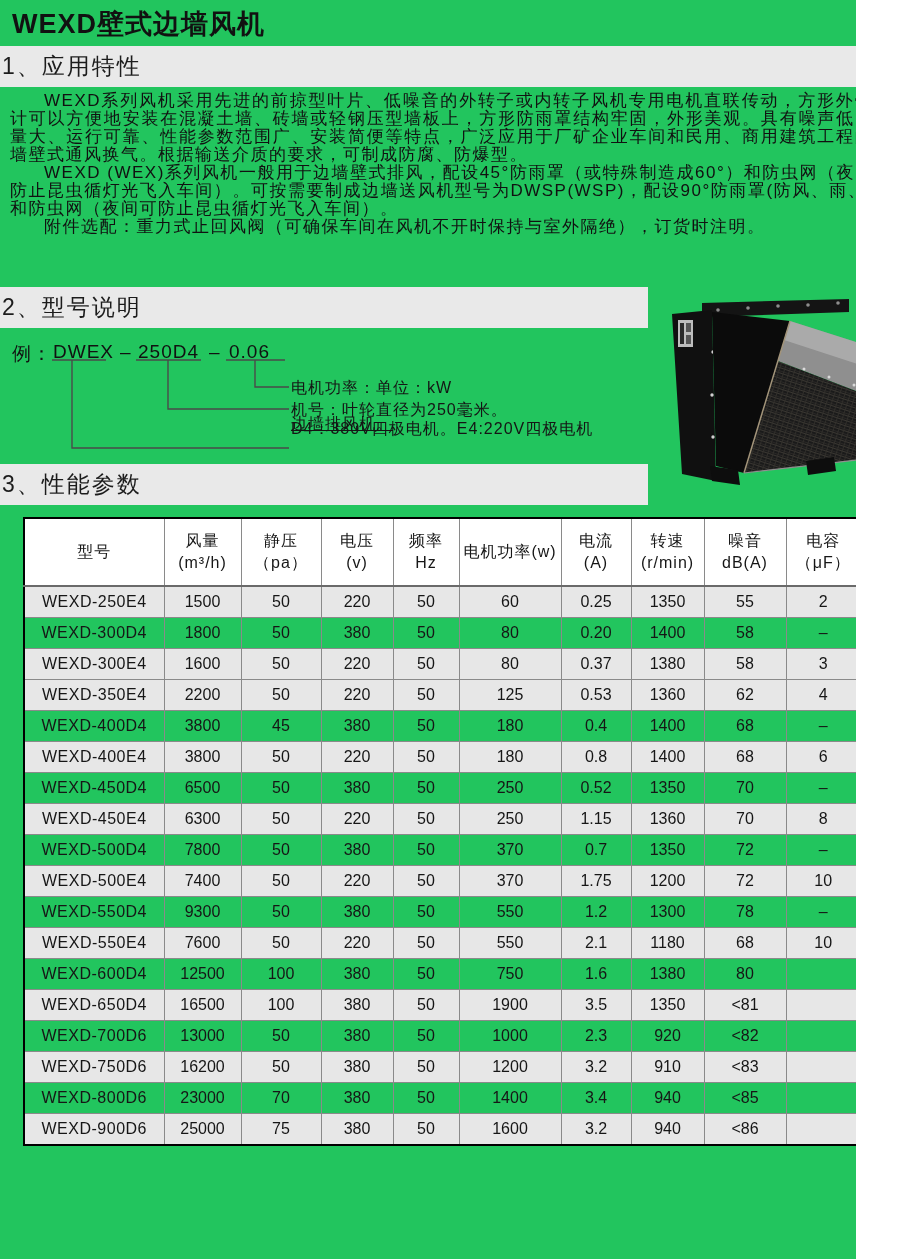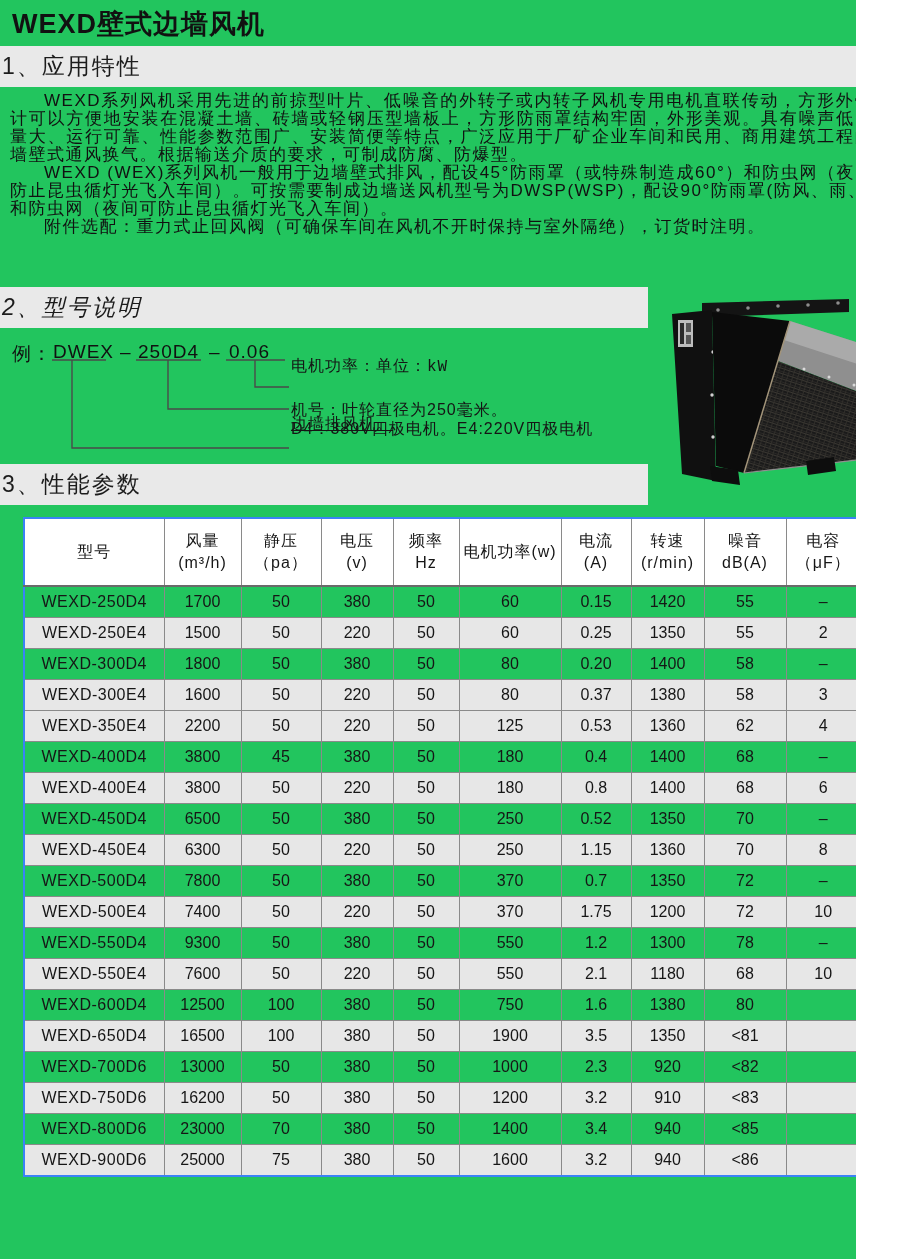--- a/index.html
+++ b/index.html
@@ -2,35 +2,35 @@
 <html><head>
 <meta charset="utf-8">
 <style>
   html,body{margin:0;padding:0;background:#fff;}
   #page{position:relative;width:856px;height:1259px;background:#22c55e;overflow:hidden;
         font-family:"Liberation Sans","DejaVu Sans",sans-serif;color:#1a1a1a;}
   .doc-title{position:absolute;left:12px;top:6px;font-size:27px;font-weight:bold;letter-spacing:1px;color:#111;}
   .sec-bar{position:absolute;left:0;height:41px;background:#e9e9e9;}
   .sec-bar .sec-label{font-size:23px;line-height:41px;padding-left:2px;letter-spacing:2px;color:#1c1c1c;}
   #bar1{top:46px;width:900px;}
-  #bar2{top:287px;width:648px;font-style:italic;}
+  #bar2{top:287px;width:648px;}
   #bar3{top:464px;width:648px;}
   .paras{position:absolute;left:10px;top:92px;width:882px;font-size:17px;line-height:18px;
          letter-spacing:1.5px;text-align:justify;color:#111;}
   .paras p{margin:0;text-indent:2em;}
   .model-seg{position:absolute;top:341px;font-size:19px;font-weight:500;letter-spacing:1px;color:#111;}
   .dia-label{position:absolute;font-size:16px;letter-spacing:1px;color:#151515;white-space:nowrap;}
   #diagram-svg{position:absolute;left:40px;top:357px;}
   #product-photo{position:absolute;left:656px;top:288px;}
   
   #perf-table{position:absolute;left:23px;top:517px;border-collapse:collapse;table-layout:fixed;width:837px;
               font-size:16px;color:#161616;}
   #perf-table th,#perf-table td{border:1px solid #8a8a8a;text-align:center;vertical-align:middle;
               padding:0;overflow:hidden;}
-  #perf-table{border:2px solid #3b82f6;}
+  #perf-table{border:2px solid #000000;}
   #perf-table thead th{height:66px;font-weight:normal;background:#fff;letter-spacing:1px;border-bottom:2px solid #6a6a6a;}
   #perf-table thead .hl{display:block;line-height:22px;}
   #perf-table tbody td{height:30px;}
   #perf-table tbody tr.stripe td{background:#e7e7e7;}
   #perf-table tbody td.model-cell{letter-spacing:0.5px;}
 </style>
 </head>
 <body>
 
 <div id="page">
@@ -62,21 +62,21 @@
     <g stroke="#4a4a4a" stroke-width="1.4" fill="none">
       <path d="M12,3 H66"></path>
       <path d="M96,3 H161"></path>
       <path d="M186,3 H245"></path>
       <path d="M215,3 V30 H249"></path>
       <path d="M128,3 V52 H249"></path>
       <path d="M32,3 V91 H249"></path>
     </g>
   </svg>
 
-  <div class="dia-label" style="left:291px;top:356px;font-family:Liberation Mono, monospace;">电机功率：单位：kW</div>
+  <div class="dia-label" style="left:291px;top:378px;">电机功率：单位：kW</div>
   <div class="dia-label" style="left:291px;top:400px;">机号：叶轮直径为250毫米。</div>
   <div class="dia-label" style="left:291px;top:419px;">D4：380V四极电机。E4:220V四极电机</div>
   <div class="dia-label" style="left:291px;top:414px;text-decoration:underline;">边墙排风机。</div>
 
   <svg id="product-photo" width="244" height="198" viewBox="0 0 244 198">
     <defs>
       <pattern id="meshpat" width="5" height="5" patternUnits="userSpaceOnUse" patternTransform="rotate(18)">
         <rect width="5" height="5" fill="#1a1a1a"></rect>
         <path d="M0,0 H5 M0,2.5 H5" stroke="#3d3a34" stroke-width="0.9"></path>
         <path d="M2.5,0 V5" stroke="#32302b" stroke-width="0.9"></path>
@@ -178,32 +178,20 @@
             <span class="hl">噪音</span>
             <span class="hl">dB(A)</span>
           </th>
           <th>
             <span class="hl">电容</span>
             <span class="hl">（μF）</span>
           </th>
         </tr>
     </thead>
     <tbody>
-        <tr>
-          <td class="model-cell">WEXD-250D4</td>
-          <td>1700</td>
-          <td>50</td>
-          <td>380</td>
-          <td>50</td>
-          <td>60</td>
-          <td>0.15</td>
-          <td>1420</td>
-          <td>55</td>
-          <td>–</td>
-        </tr>
         <tr class="stripe">
           <td class="model-cell">WEXD-250E4</td>
           <td>1500</td>
           <td>50</td>
           <td>220</td>
           <td>50</td>
           <td>60</td>
           <td>0.25</td>
           <td>1350</td>
           <td>55</td>

